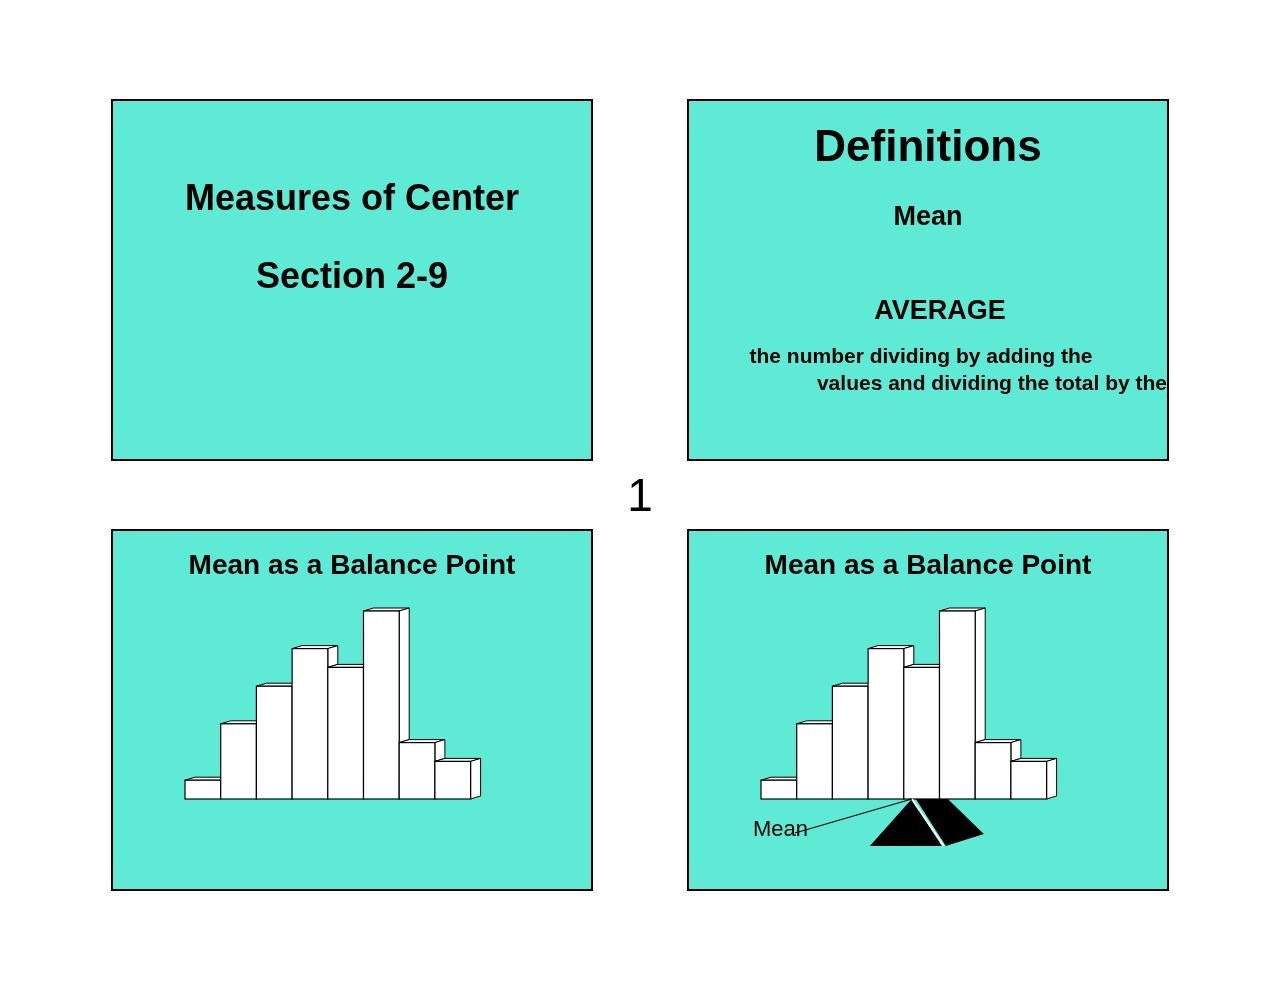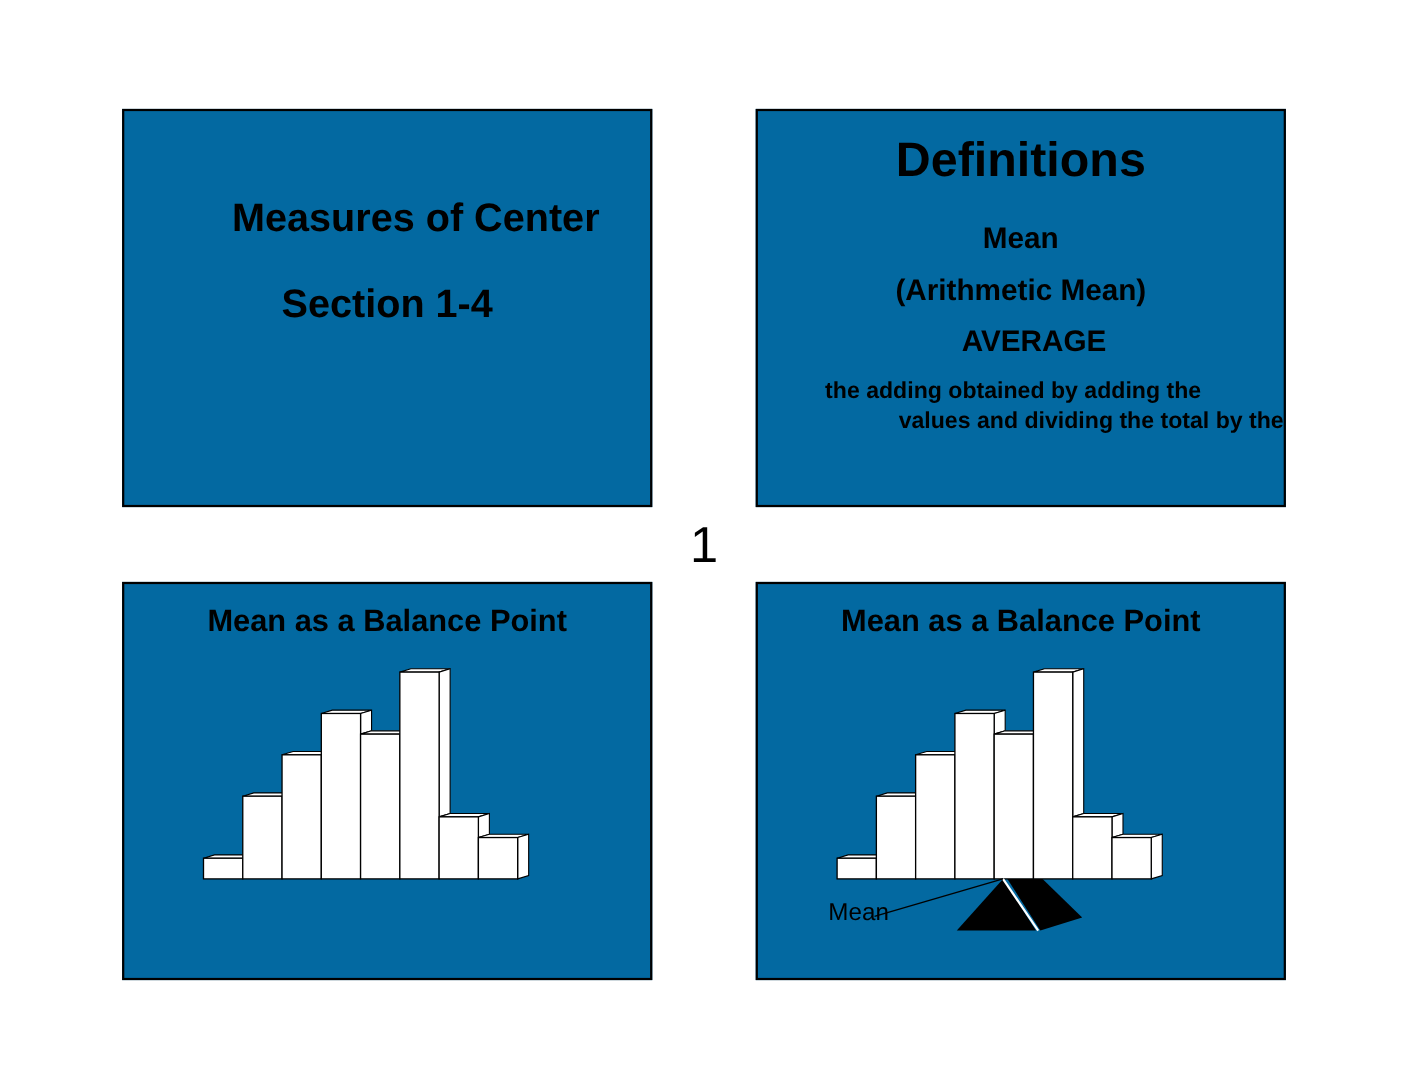--- a/index.html
+++ b/index.html
@@ -1,41 +1,40 @@
 <!DOCTYPE html>
 <html><head>
 <meta charset="utf-8">
 <style>
   html, body { margin:0; padding:0; background:#ffffff; }
   body { width:1280px; height:989px; position:relative; overflow:hidden;
          font-family:"Liberation Sans", sans-serif; color:#000; }
-  .slide { position:absolute; width:478px; height:358px; border:2px solid #000; background:#0369a1; box-sizing:content-box;text-decoration:underline; }
+  .slide { position:absolute; width:478px; height:358px; border:2px solid #000; background:#5eead4; box-sizing:content-box;text-decoration:underline; }
   #s1 { left:111px; top:99px; }
   #s2 { left:687px; top:99px; }
   #s3 { left:111px; top:529px; }
   #s4 { left:687px; top:529px; }
   .txt { position:absolute; left:0; width:100%; text-align:center; font-weight:bold; }
   .page-num { position:absolute; left:600px; top:468px; width:80px; text-align:center; font-size:46px; font-family:"Liberation Sans", sans-serif; }
   svg { position:absolute; left:0; top:0; }
 </style>
 </head>
 <body>
 
 <div class="slide" id="s1">
-  <div class="txt" style="top:76px;font-size:36px;padding-left:26px;">Measures of Center</div>
-  <div class="txt" style="top:154px;font-size:36px;">Section 1-4</div>
+  <div class="txt" style="top:76px;font-size:36px;">Measures of Center</div>
+  <div class="txt" style="top:154px;font-size:36px;">Section 2-9</div>
 </div>
 
 <div class="slide" id="s2">
   <div class="txt" style="top:20px;font-size:44px;">Definitions</div>
   <div class="txt" style="top:100px;font-size:27px;">Mean</div>
-  <div class="txt" style="top:148px;font-size:27px;">(Arithmetic Mean)</div>
   <div class="txt" style="top:194px;font-size:27px;padding-left:12px;">AVERAGE</div>
   <div class="txt" style="top:241px;font-size:21px;line-height:27px;">
-    <div style="margin-left:-14px;">the adding obtained by adding the</div>
+    <div style="margin-left:-14px;">the number dividing by adding the</div>
     <div style="margin-left:14px;text-align:right;">values and dividing the total by the</div>
   </div>
 </div>
 
 <div class="page-num">1</div>
 
 <div class="slide" id="s3">
   <div class="txt" style="top:18px;font-size:28px;">Mean as a  Balance Point</div>
   <svg width="478" height="358" id="h1">
       <polygon points="72,249.2 82,246.2 117.7,246.2 107.7,249.2" fill="#fff" stroke="#000" stroke-width="1"></polygon>

